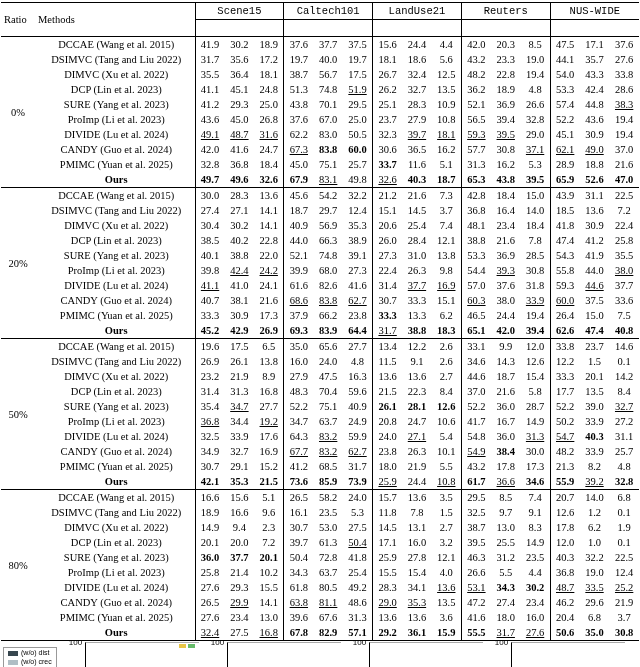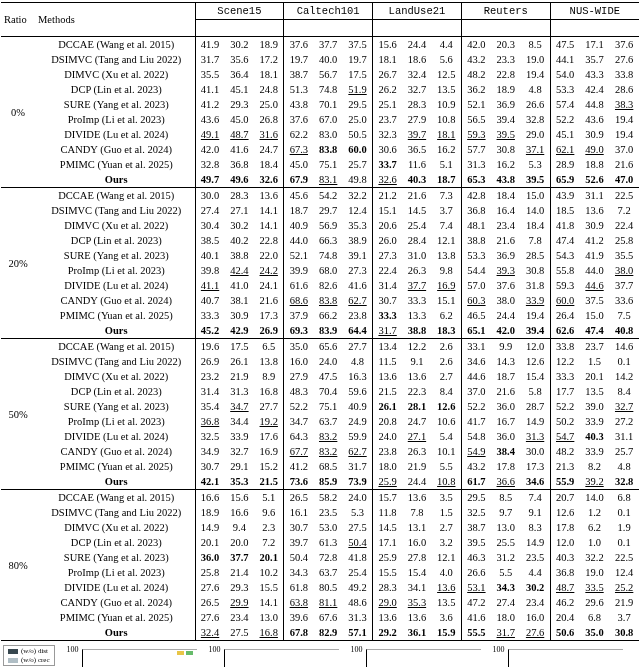--- a/index.html
+++ b/index.html
@@ -16,22 +16,22 @@
   .ds{border-bottom:0.8px solid #000;font-family:Liberation Mono, monospace;}
   .vl{border-left:0.8px solid #000;}
   tr.metric-row th{border-bottom:1.2px solid #000;padding-left:40px;}
   tbody.group tr.group-top td{border-top:0.8px solid #000;}
   .method-cell{text-align:center;padding-left:3px;}
   .ratio-cell{text-align:center;}
   .ours{font-weight:bold;}
   .best{font-weight:bold;}
   .second{text-decoration:underline;}
 
-  .figure-strip{height:25px;margin-top:2px;display:flex;align-items:center;
-                font-family:Liberation Serif, serif;}
+  .figure-strip{height:25px;margin-top:2px;display:flex;align-items:flex-end;
+                font-family:Liberation Sans, sans-serif;}
   .fig-legend{border:1px solid #999;font-size:7px;line-height:8px;padding:1px 4px;
               margin-left:3px;display:flex;flex-direction:column;gap:1px;}
   .legend-entry{display:flex;align-items:center;gap:3px;}
   .swatch{width:10px;height:5px;display:inline-block;}
   .fig-panels{display:flex;flex:1;}
   .fig-panel{display:flex;width:138px;margin-left:4px;}
   .ytick{font-size:8px;margin-top:8px;margin-left:8px;}
   .axis{border-left:1px solid #000;border-top:1px solid #aaa;flex:1;height:25px;
         margin-left:3px;margin-top:12px;position:relative;}
   .inplot{position:absolute;right:4px;top:1px;display:flex;gap:2px;}

